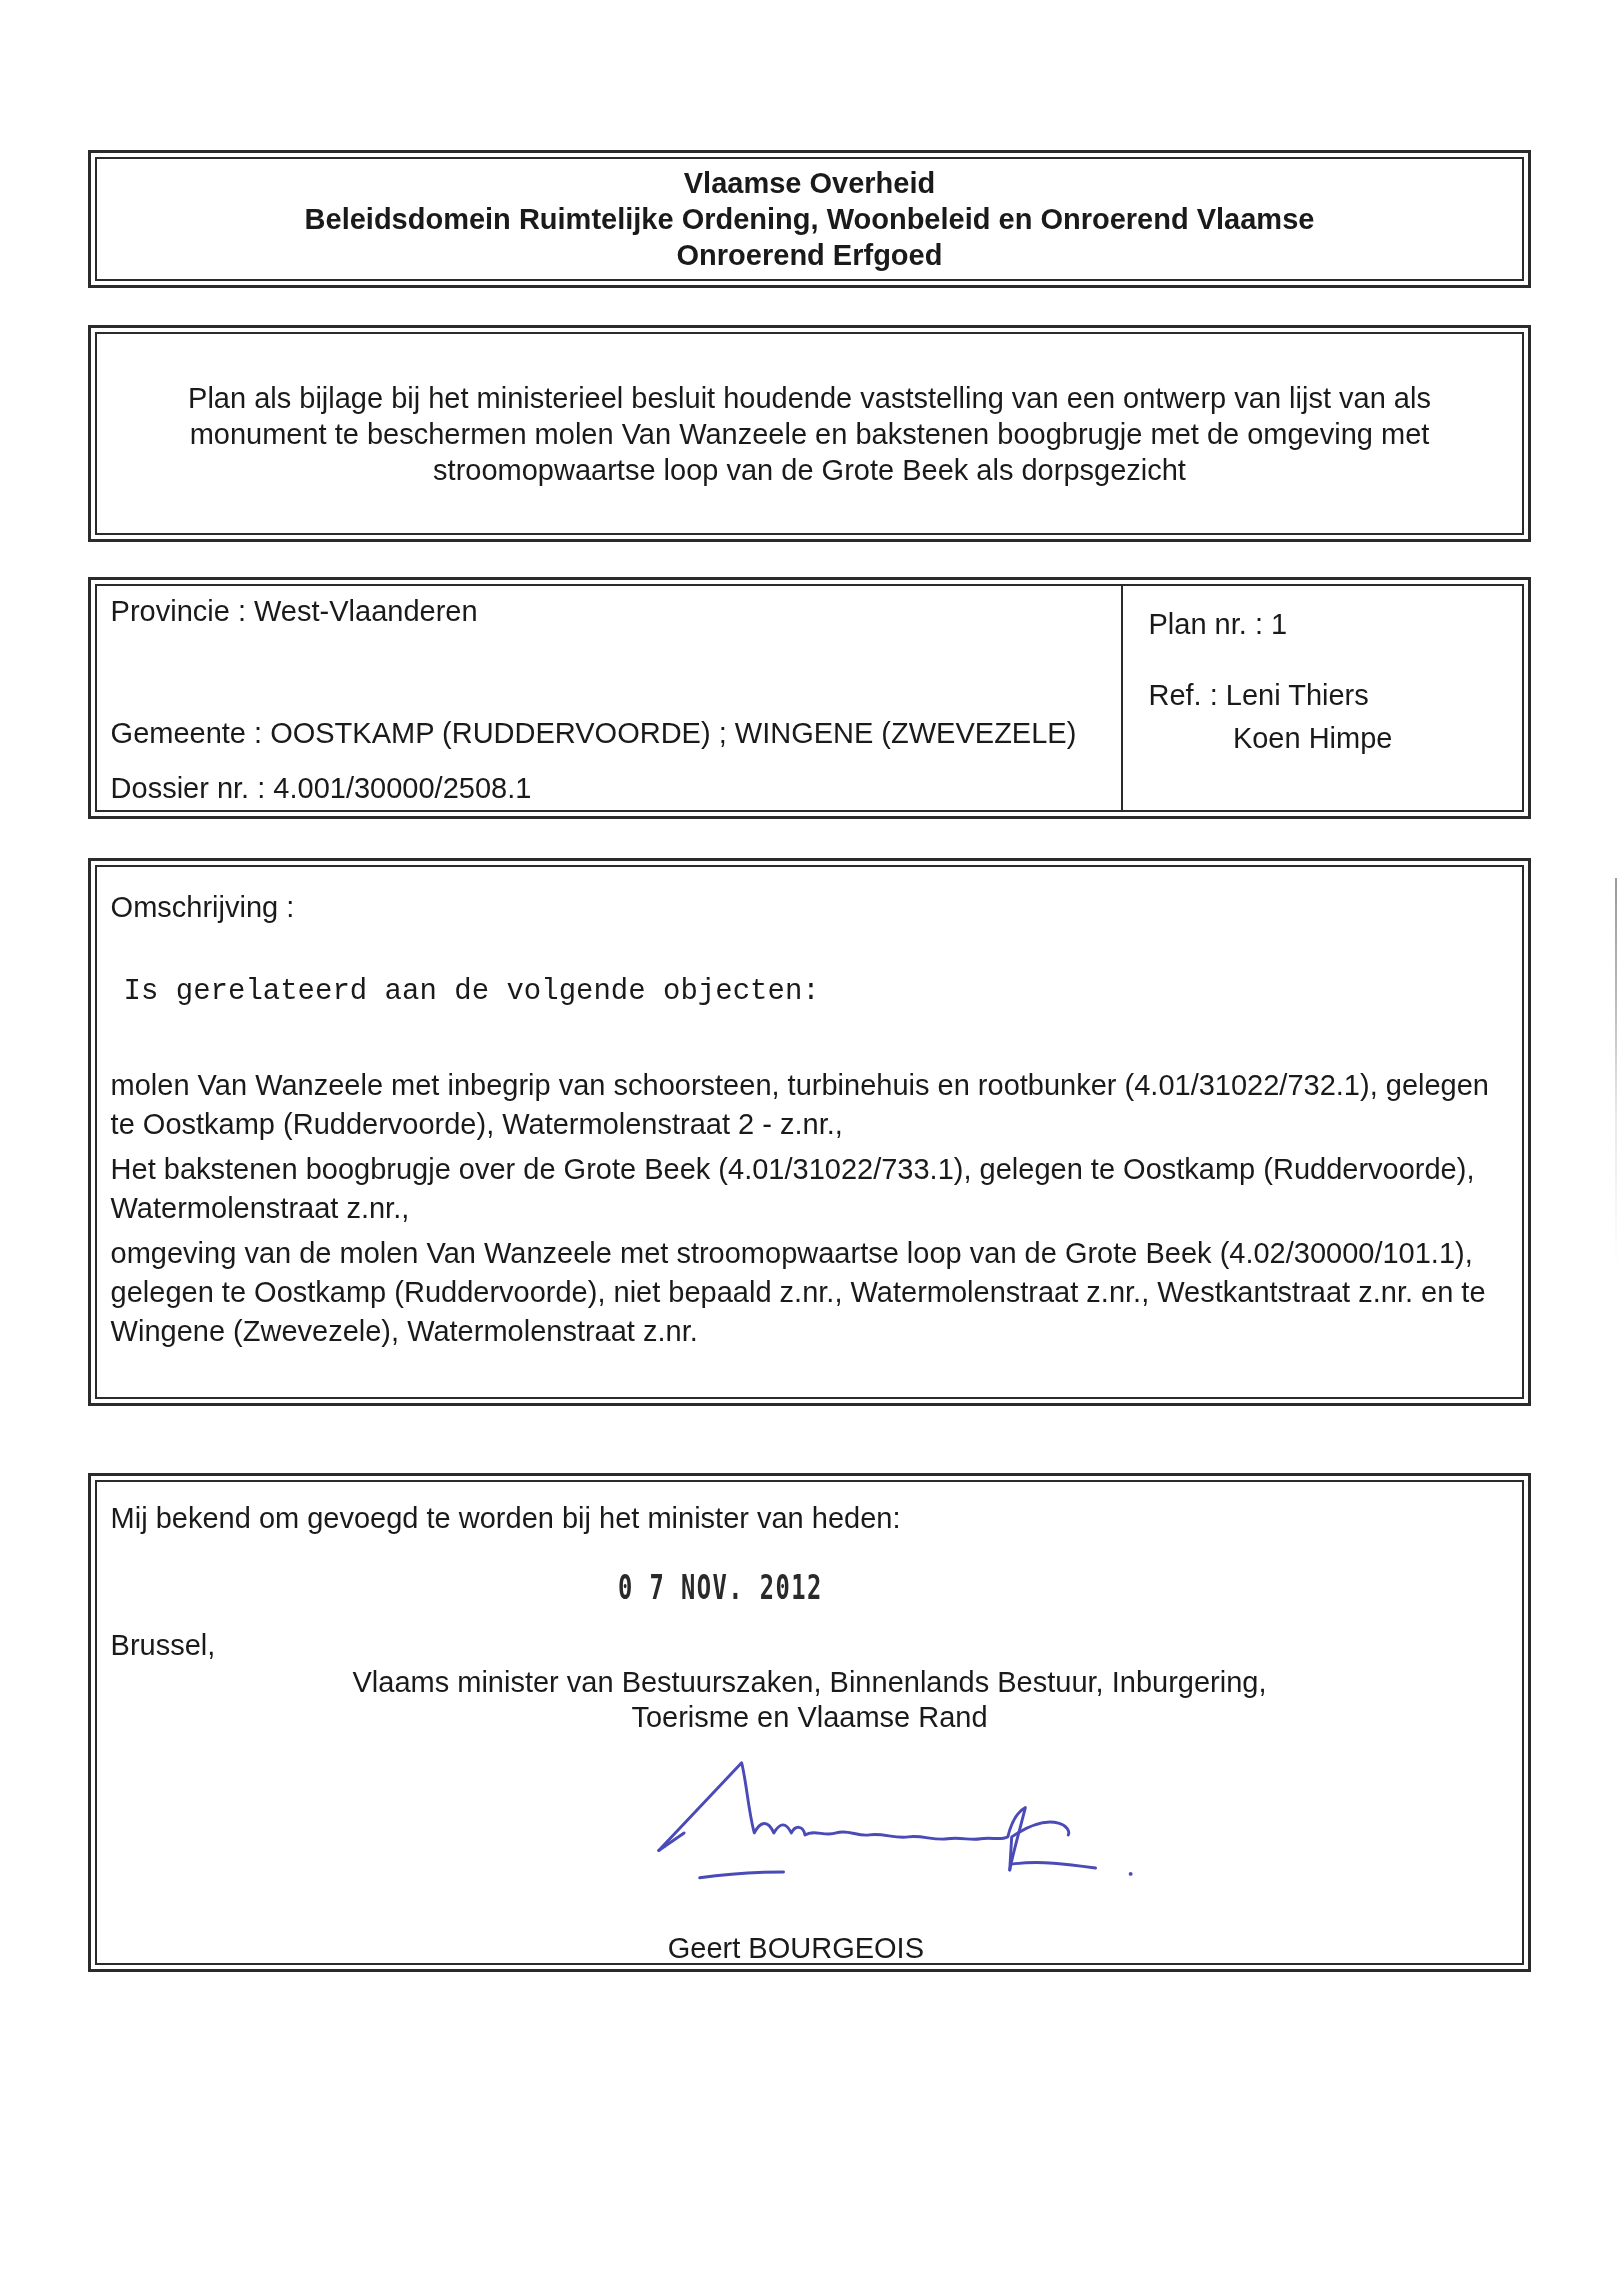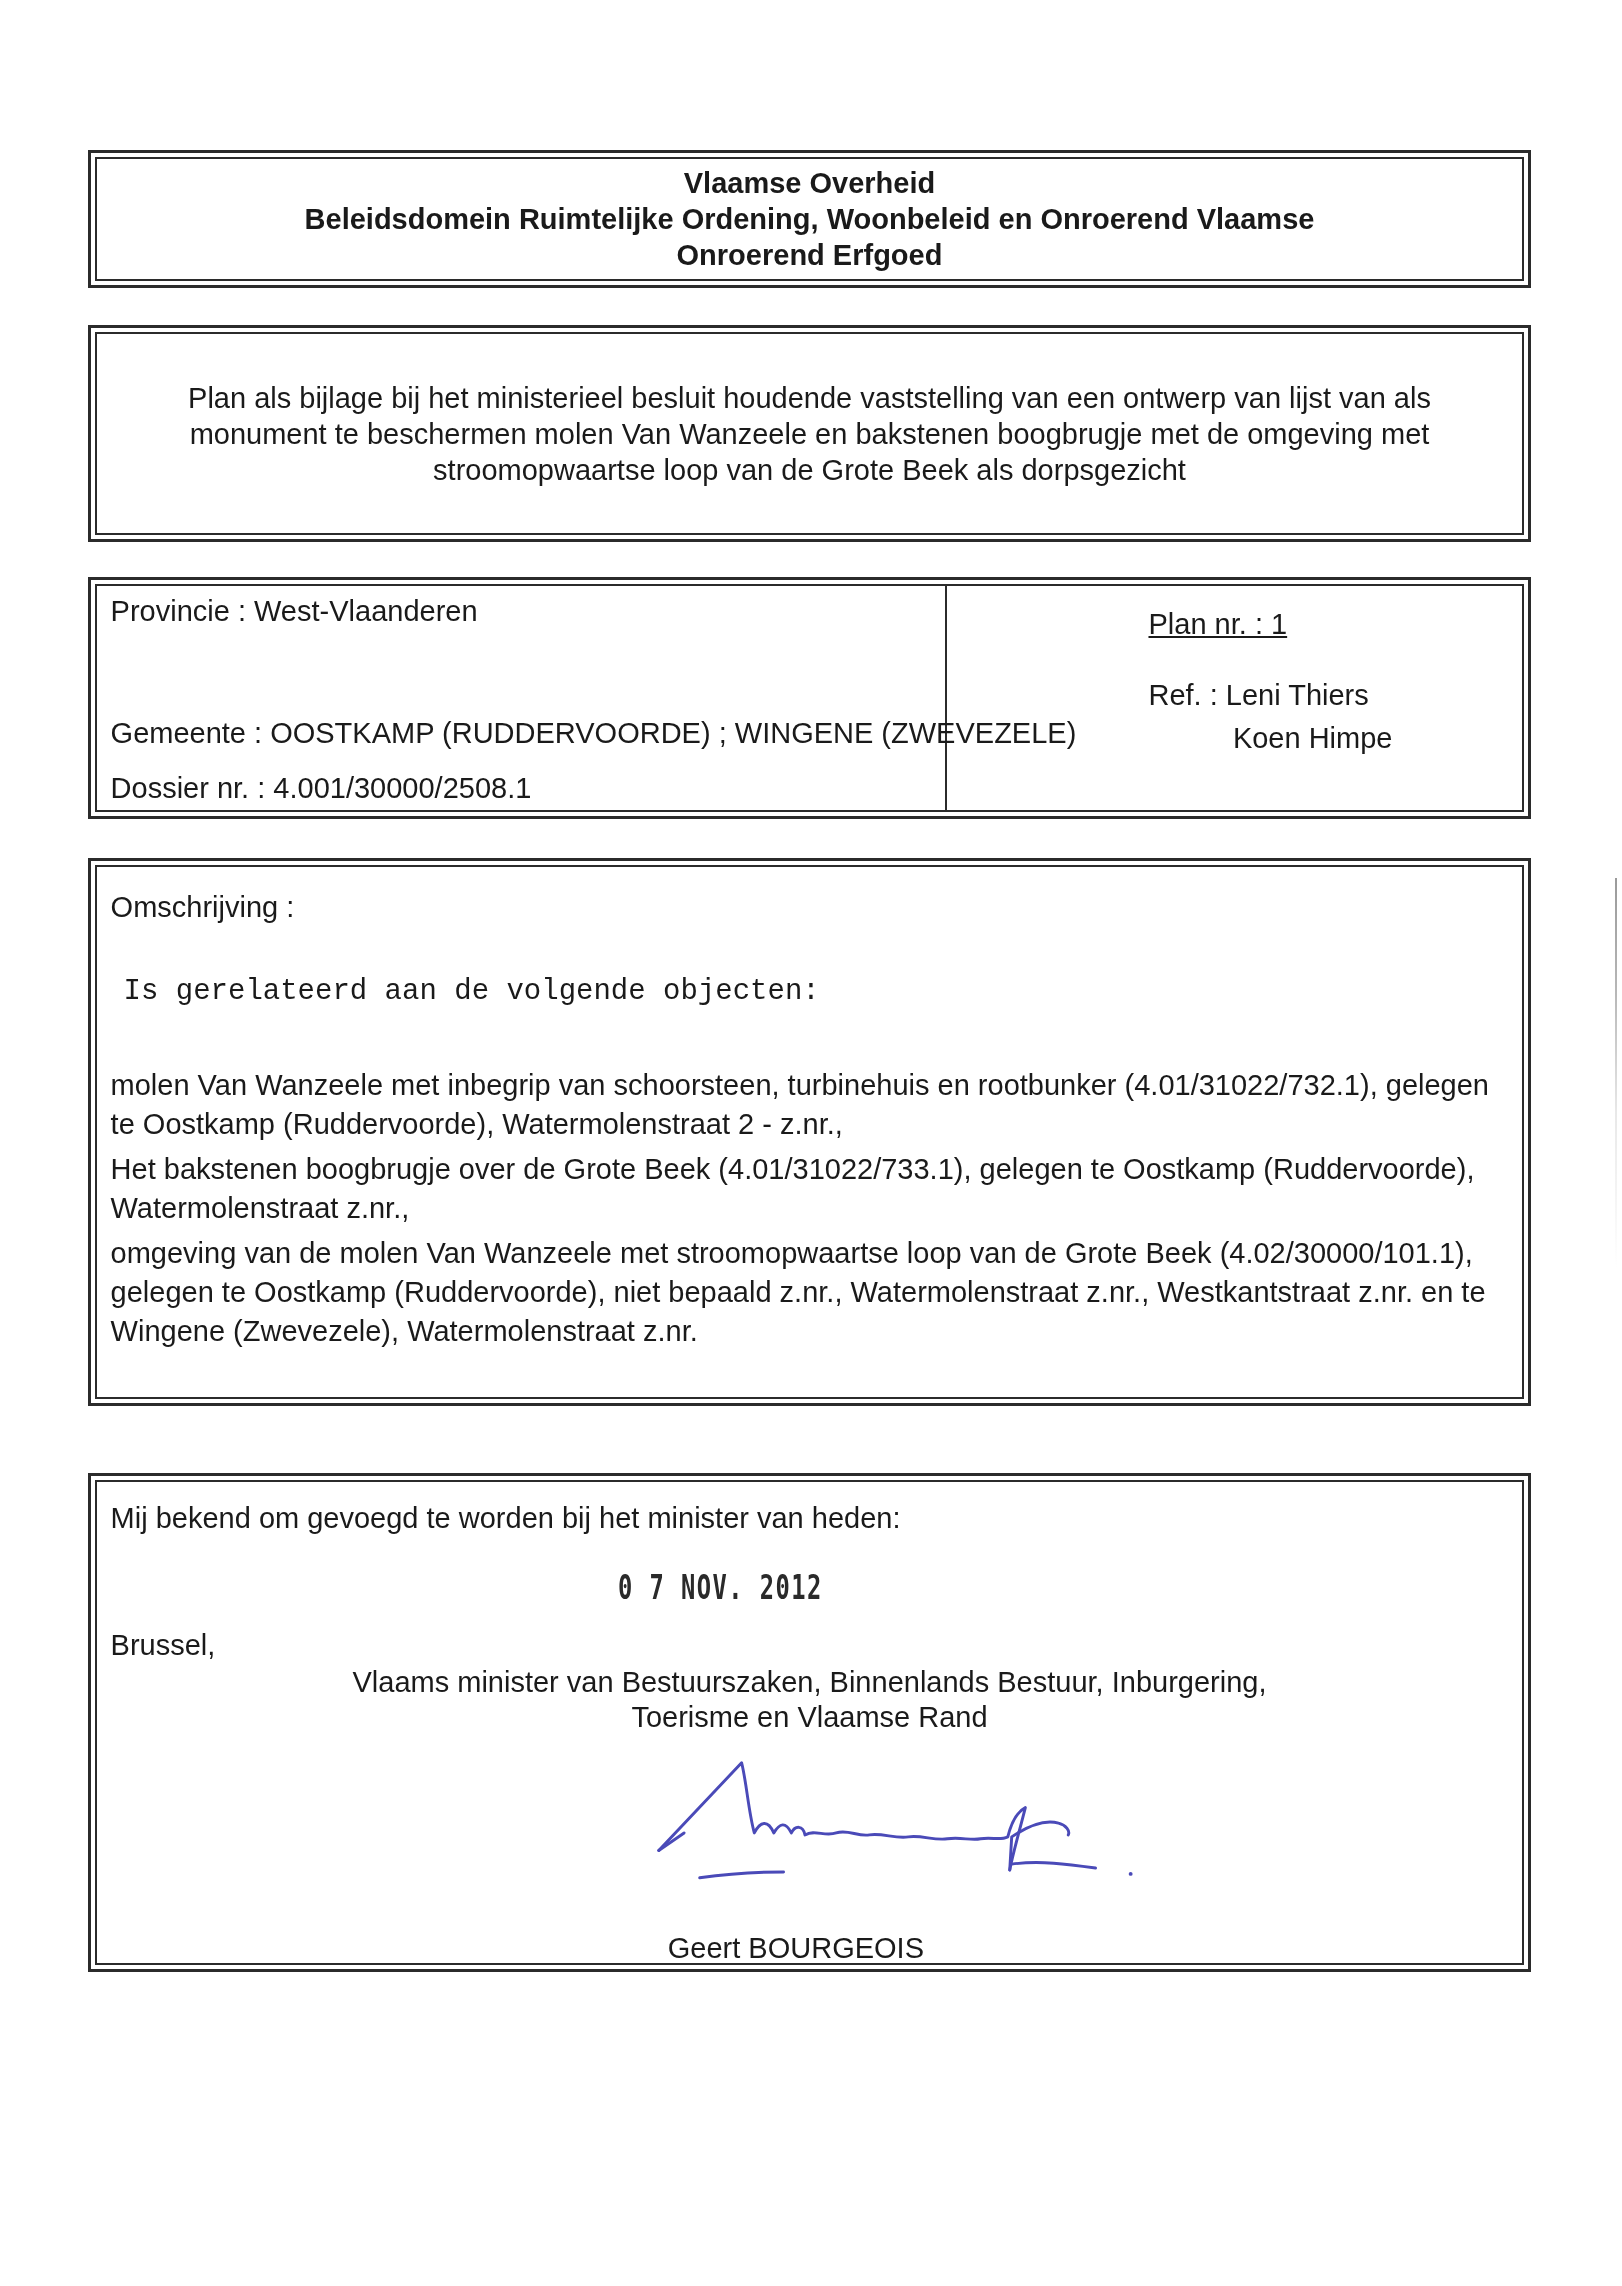--- a/index.html
+++ b/index.html
@@ -60,41 +60,41 @@
       font-size: 29px;
       line-height: 36px;
       padding: 0 39px;
     }
     
     #box-info { top: 577px; height: 242px; }
     #box-info .box-inner {
       display: flex;
     }
     .info-left {
-      width: 850px;
+      width: 1026px;
       border-right: 2px solid #2b2b2b;
       padding: 9.8px 13.7px;
       box-sizing: border-box;
       font-size: 29px;
       line-height: 35px;
     }
     .info-left .row { margin: 0; }
     .info-left .row-provincie { position: absolute; top: 7.8px; left: 13.7px; }
     .info-left .row-gemeente { position: absolute; top: 82px; left: 13.7px; width: 975px; margin-top: 48px; }
     .info-left .row-dossier { position: absolute; top: 185px; left: 13.7px; }
     .info-right {
       position: absolute;
       left: 1036px;
       top: 0;
       right: 0;
       bottom: 0;
       font-size: 29px;
       line-height: 43px;
     }
-    .info-right .plan { position: absolute; top: 17.6px; left: 15.6px; text-decoration: underline; }
+    .info-right .plan { position: absolute; top: 17.6px; left: 15.6px; }
     .info-right .ref { position: absolute; top: 88px; left: 15.6px; }
     .info-right .ref2 { position: absolute; top: 131px; left: 100px; }
     
     #box-desc { top: 858px; height: 548px; }
     #box-desc .box-inner {
       padding: 21.5px 13.7px;
       font-size: 29px;
       line-height: 39px;
     }
     .desc-label { margin: 0 0 45px 0; }

